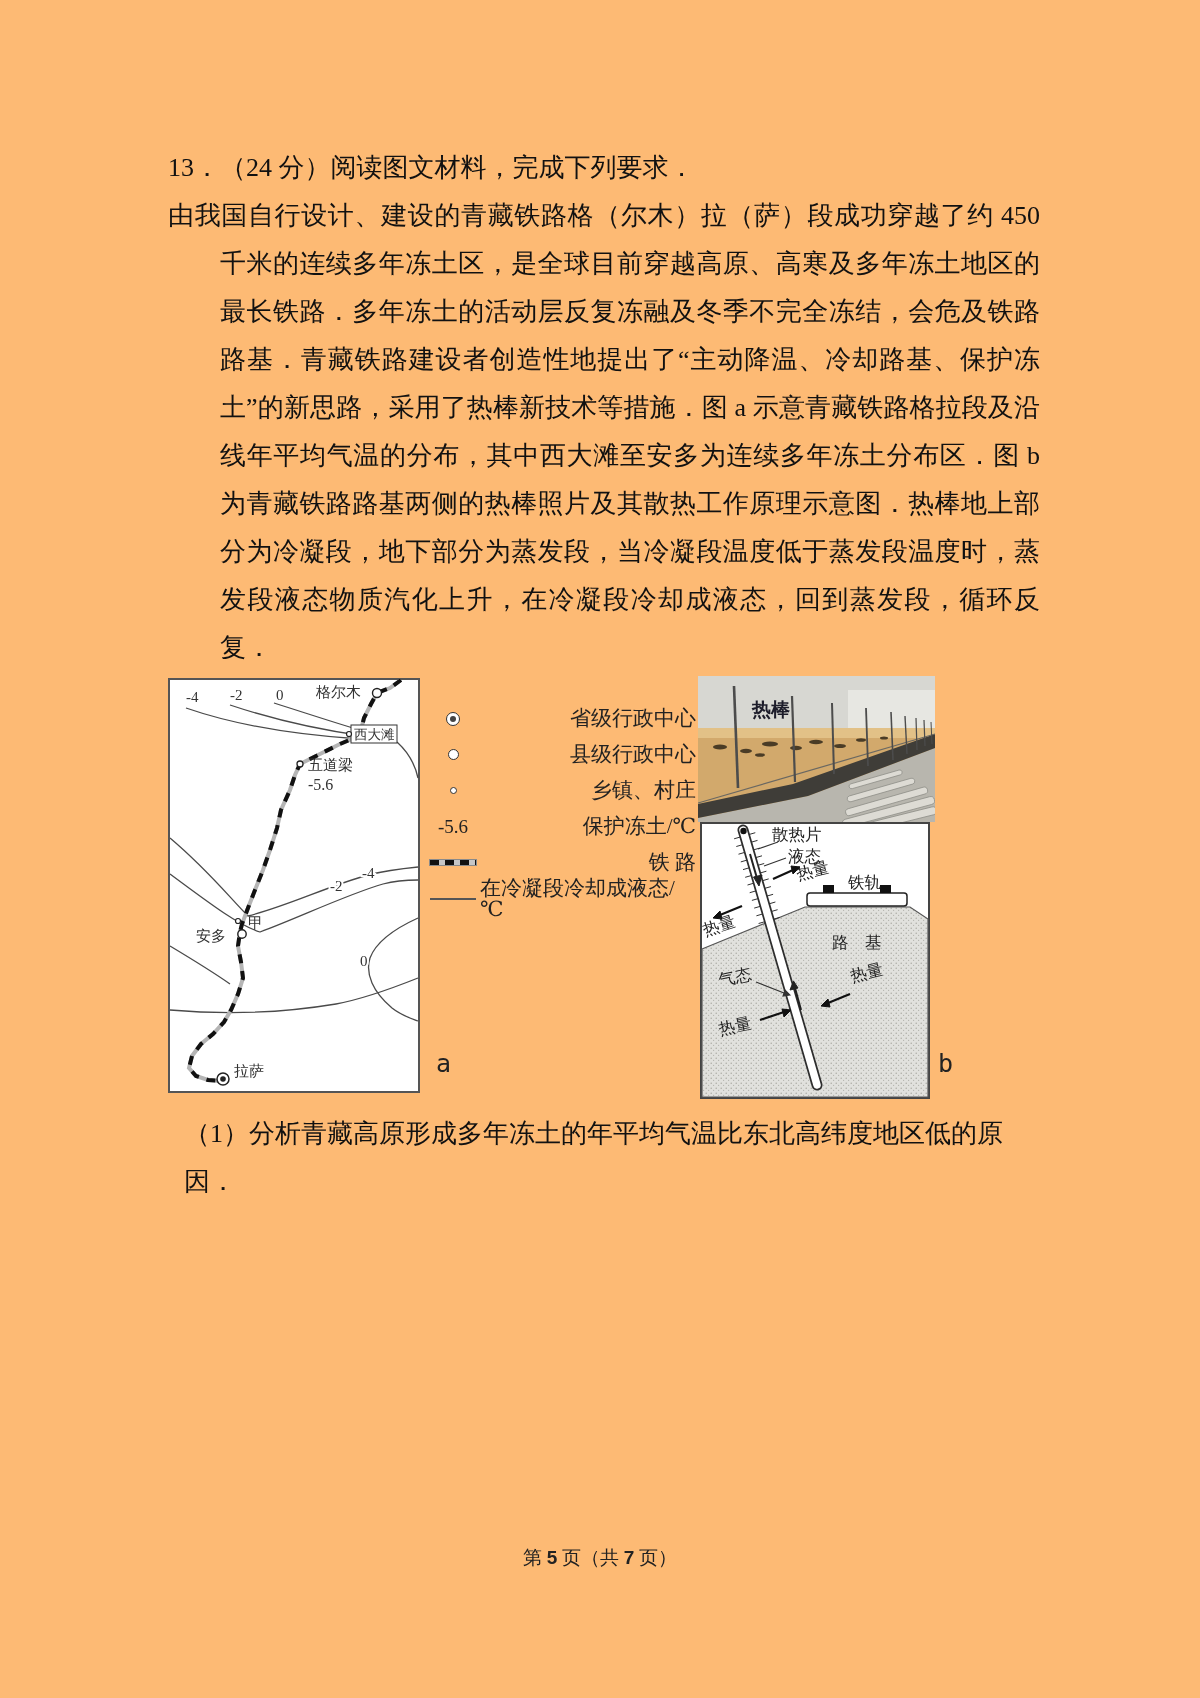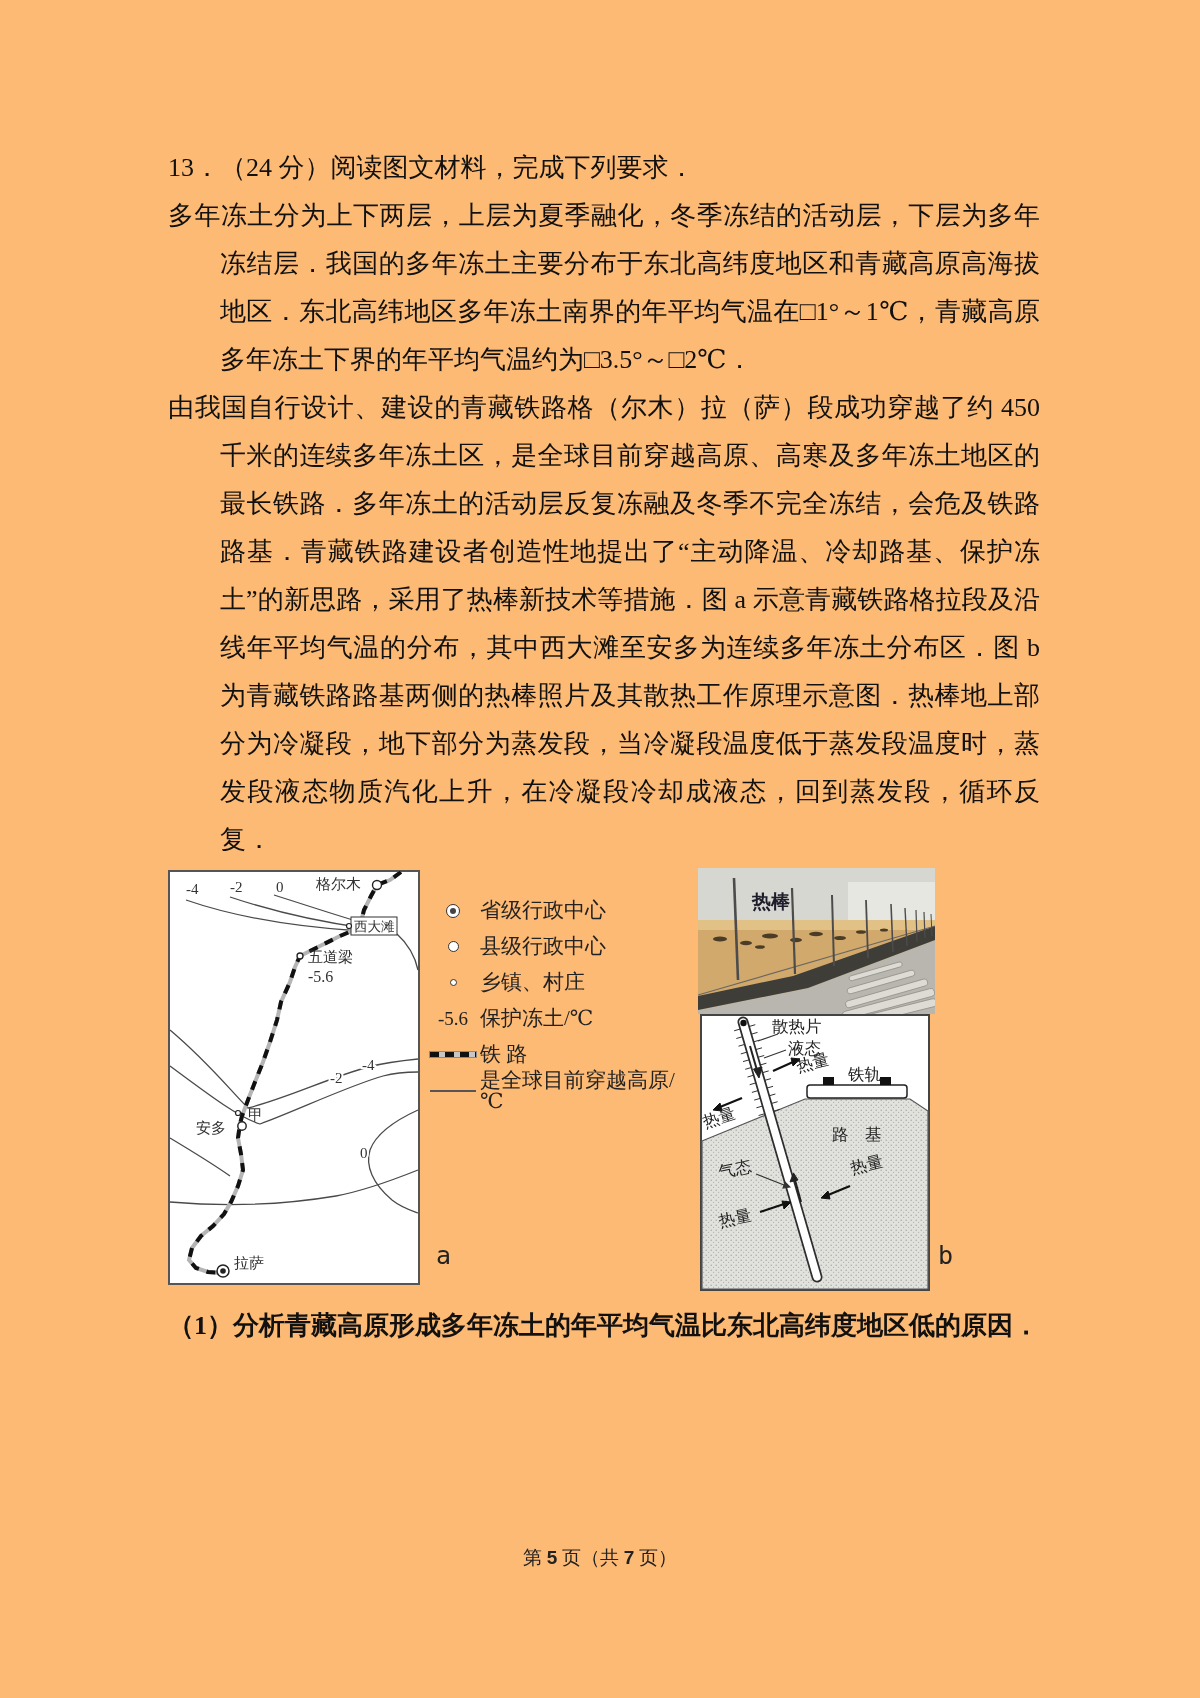--- a/index.html
+++ b/index.html
@@ -5,50 +5,49 @@
   html,body{margin:0;padding:0;background:#fff;}
   .page{position:relative;width:1200px;height:1698px;background:#fdba74;overflow:hidden;
         font-family:"Liberation Serif","DejaVu Serif",serif;color:#111;}
   .content{position:absolute;left:168px;top:144px;width:872px;font-size:26px;line-height:48px;}
   .qline{white-space:nowrap;}
   .para{padding-left:52px;text-indent:-52px;text-align:justify;}
   .figure-row{position:relative;height:438px;}
   svg{font-family:inherit;}
   .map-svg{position:absolute;left:0;top:6px;}
   .legend{position:absolute;left:258px;top:34px;width:270px;font-size:21px;line-height:1;}
-  .legend-row{display:flex;align-items:center;margin-bottom:11px;height:25px;}
+  .legend-row{display:flex;align-items:center;margin-bottom:11px;height:25px;justify-content:space-between;}
   .sym{width:54px;display:flex;justify-content:center;align-items:center;flex:0 0 54px;}
   .ring{border:1.6px solid #333;border-radius:50%;box-sizing:border-box;background:#fff;}
   .ring.lg{width:14px;height:14px;position:relative;}
   .ring.lg::after{content:"";position:absolute;left:3px;top:3px;right:3px;bottom:3px;background:#444;border-radius:50%;}
   .ring.md{width:11px;height:11px;}
   .ring.sm{width:7px;height:7px;border-width:1.3px;}
   .temp-sym{font-size:19px;color:#222;}
   .rail-sym{width:46px;height:5px;background:repeating-linear-gradient(90deg,#111 0 9px,#c6c6c6 9px 15px);border:1px solid #8a8a8a;}
   .iso-sym{width:46px;height:0;border-top:2px solid #555;}
   .legend-label{color:#222;}
   .photo-svg{position:absolute;left:530px;top:4px;}
   .diagram-svg{position:absolute;left:532px;top:150px;}
   .flab{position:absolute;top:368px;font-family:"DejaVu Sans Mono","Liberation Mono",monospace;font-size:25px;color:#222;}
   .flab.a{left:268px;}
   .flab.b{left:770px;}
-  .subq{margin-left:0;font-weight:bold;}
+  .subq{margin-left:16px;}
   .footer{position:absolute;left:0;top:1545px;width:1200px;text-align:center;font-size:19px;color:#222;}
   .fnum{font-family:"Liberation Sans","DejaVu Sans",sans-serif;font-weight:bold;}
   .halo{paint-order:stroke;stroke:#ffffff;stroke-width:4px;fill:#333;}
   .mtext{fill:#333;font-size:15px;}
   .dtext{fill:#222;font-size:16.5px;}
 </style>
 </head>
 <body>
 
 <div class="page">
   <div class="content">
     <div class="qline">13．（24 分）阅读图文材料，完成下列要求．</div>
-    <div class="para">多年冻土分为上下两层，上层为夏季融化，冬季冻结的活动层，下层为多年冻结层．我国的多年冻土主要分布于东北高纬度地区和青藏高原高海拔地区．东北高纬地区多年冻土南界的年平均气温在□1°～1℃，青藏高原多年冻土下界的年平均气温约为□3.5°～□2℃．</div>
     <div class="para">由我国自行设计、建设的青藏铁路格（尔木）拉（萨）段成功穿越了约 450 千米的连续多年冻土区，是全球目前穿越高原、高寒及多年冻土地区的最长铁路．多年冻土的活动层反复冻融及冬季不完全冻结，会危及铁路路基．青藏铁路建设者创造性地提出了“主动降温、冷却路基、保护冻土”的新思路，采用了热棒新技术等措施．图 a 示意青藏铁路格拉段及沿线年平均气温的分布，其中西大滩至安多为连续多年冻土分布区．图 b 为青藏铁路路基两侧的热棒照片及其散热工作原理示意图．热棒地上部分为冷凝段，地下部分为蒸发段，当冷凝段温度低于蒸发段温度时，蒸发段液态物质汽化上升，在冷凝段冷却成液态，回到蒸发段，循环反复．</div>
 
     <div class="figure-row">
 
       <svg class="map-svg" width="252" height="415" viewBox="0 0 252 415">
         <rect x="1" y="1" width="250" height="413" fill="#fff" stroke="#555" stroke-width="2"></rect>
 
         <g fill="none" stroke="#4a4a4a" stroke-width="1.3">
           <path d="M18,30 C70,48 130,57 192,61"></path>
           <path d="M62,27 C110,43 160,53 196,58"></path>
@@ -116,21 +115,21 @@
         <div class="legend-row">
           <span class="sym">
               <span class="rail-sym"></span>
             </span>
           <span class="legend-label">铁 路</span>
         </div>
         <div class="legend-row">
           <span class="sym">
               <span class="iso-sym"></span>
             </span>
-          <span class="legend-label">是全球目前穿越高原/℃</span>
+          <span class="legend-label">在冷凝段冷却成液态/℃</span>
         </div>
       </div>
 
       <svg class="photo-svg" width="237" height="146" viewBox="0 0 237 146">
         <rect x="0" y="0" width="237" height="62" fill="#d7d7d2"></rect>
         <rect x="150" y="14" width="87" height="46" fill="#e7e7e2"></rect>
         <rect x="0" y="52" width="237" height="18" fill="#e2c187"></rect>
         <rect x="0" y="62" width="237" height="84" fill="#d2a96c"></rect>
         <g fill="#4a3c26">
           <ellipse cx="22" cy="71" rx="7" ry="2.5"></ellipse>

